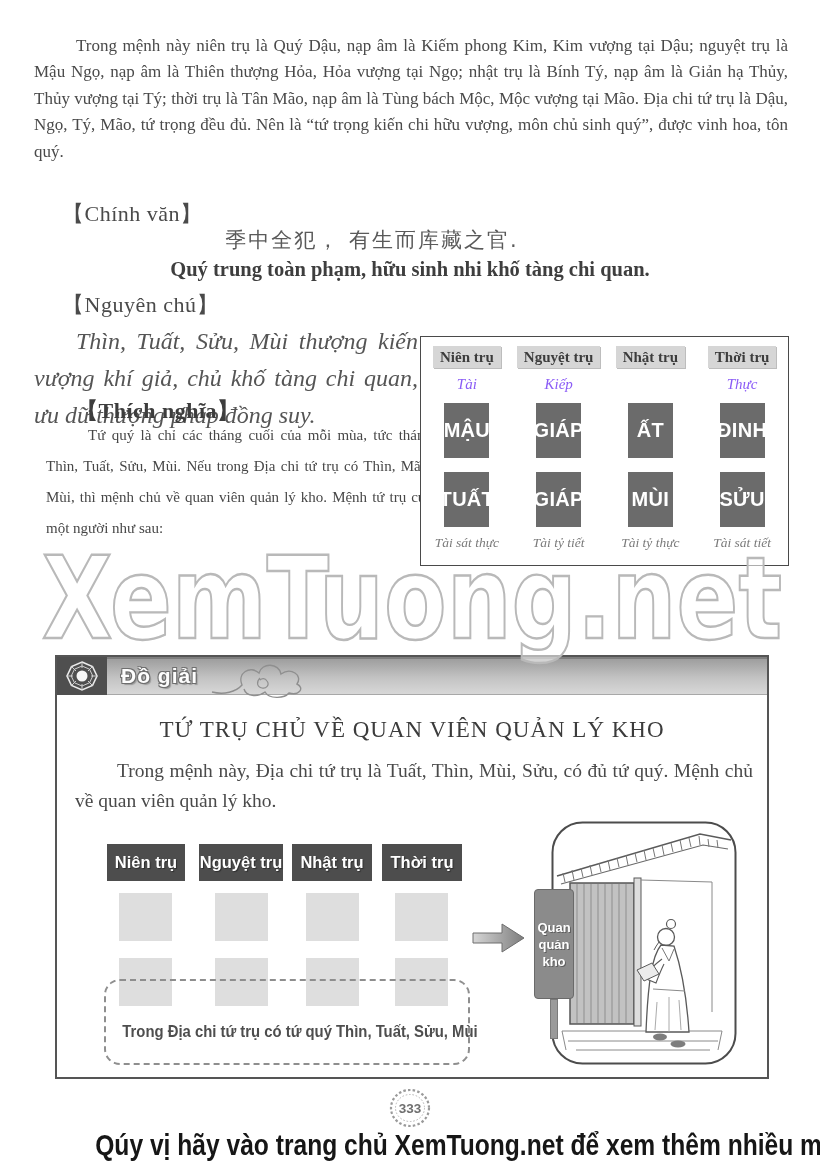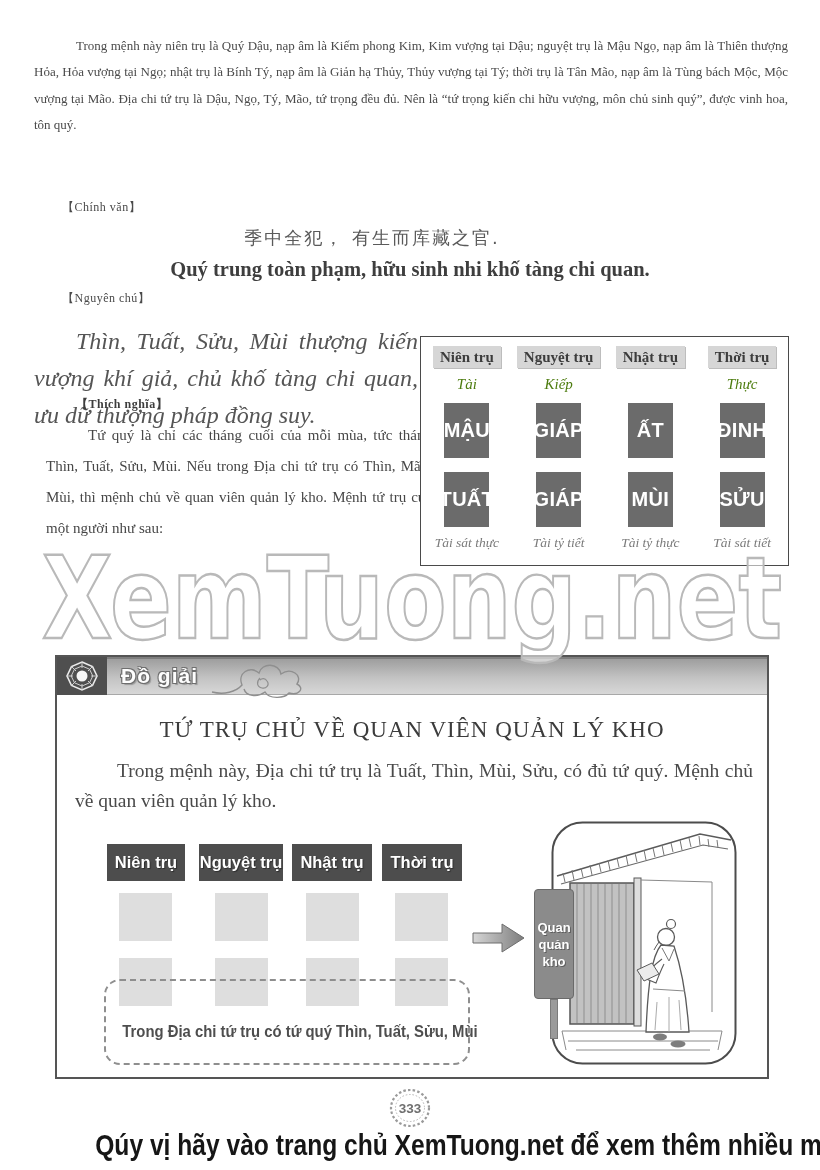--- a/index.html
+++ b/index.html
@@ -6,30 +6,30 @@
   html,body { background:#e9e9e9; }
   #page {
     position:relative; width:820px; height:1170px; margin:0 auto;
     background:#ffffff; overflow:hidden;
     font-family:"Liberation Serif","DejaVu Serif",serif;
     color:#454545;
   }
   
   .intro {
     position:absolute; left:34px; top:33px; width:754px;
-    font-size:13px; line-height:26.4px; text-align:justify; text-indent:42px;
+    font-size:17px; line-height:26.4px; text-align:justify; text-indent:42px;
     color:#4a4a4a;
   }
-  .sec-heading { position:absolute; font-size:12px; color:#4a4a4a; letter-spacing:.5px; }
+  .sec-heading { position:absolute; font-size:22px; color:#4a4a4a; letter-spacing:.5px; }
   .h-chinhvan { left:62px; top:199px; }
   .h-nguyenchu { left:62px; top:290px; }
   .h-thichnghia { left:76px; top:396px; font-weight:bold; color:#3d3d3d; }
   .chinese-line {
     position:absolute; left:0; top:226px; width:744px; text-align:center;
-    font-size:18px; color:#5a5a5a; letter-spacing:2px;
+    font-size:21px; color:#5a5a5a; letter-spacing:2px;
     font-family:"DejaVu Sans","Liberation Serif",serif;
   }
   .phonetic-line {
     position:absolute; left:0; top:258px; width:820px; text-align:center;
     font-size:20.5px; font-weight:bold; color:#3e3e3e;
   }
   .nguyenchu-body {
     position:absolute; left:34px; top:323px; width:384px;
     font-style:italic; font-size:24px; line-height:37px; text-align:justify;
     text-indent:42px; color:#555;
@@ -45,21 +45,21 @@
     position:absolute; left:420px; top:336px; width:369px; height:230px;
     border:1.5px solid #4a4a4a; background:#fff;
   }
   .pt-row { display:grid; grid-template-columns:repeat(4,1fr); justify-items:center; align-items:center; }
   .pt-chips { margin-top:9px; }
   .chip {
     background:#d6d6d6; color:#3c3c3c; font-weight:bold; font-size:15px;
     padding:2px 7px; line-height:18px; box-shadow:1px 1px 0 #bdbdbd; white-space:nowrap;
   }
   .pt-gods { margin-top:7px; min-height:22px; }
-  .god-label { font-style:italic; font-size:15px; color:#4d7c0f; min-height:20px; }
+  .god-label { font-style:italic; font-size:15px; color:#8b5cf6; min-height:20px; }
   .pt-stems { margin-top:6px; }
   .pt-branches { margin-top:14px; }
   .cell-dark {
     width:45px; height:55px; background:#6b6b6b; color:#fff;
     display:flex; align-items:center; justify-content:center;
     font-family:"Liberation Sans","DejaVu Sans",sans-serif;
     font-weight:bold; font-size:20px; letter-spacing:.3px;
   }
   .pt-bottom { margin-top:8px; }
   .bottom-label { font-style:italic; font-size:13.5px; color:#7a7a7a; white-space:nowrap; }

